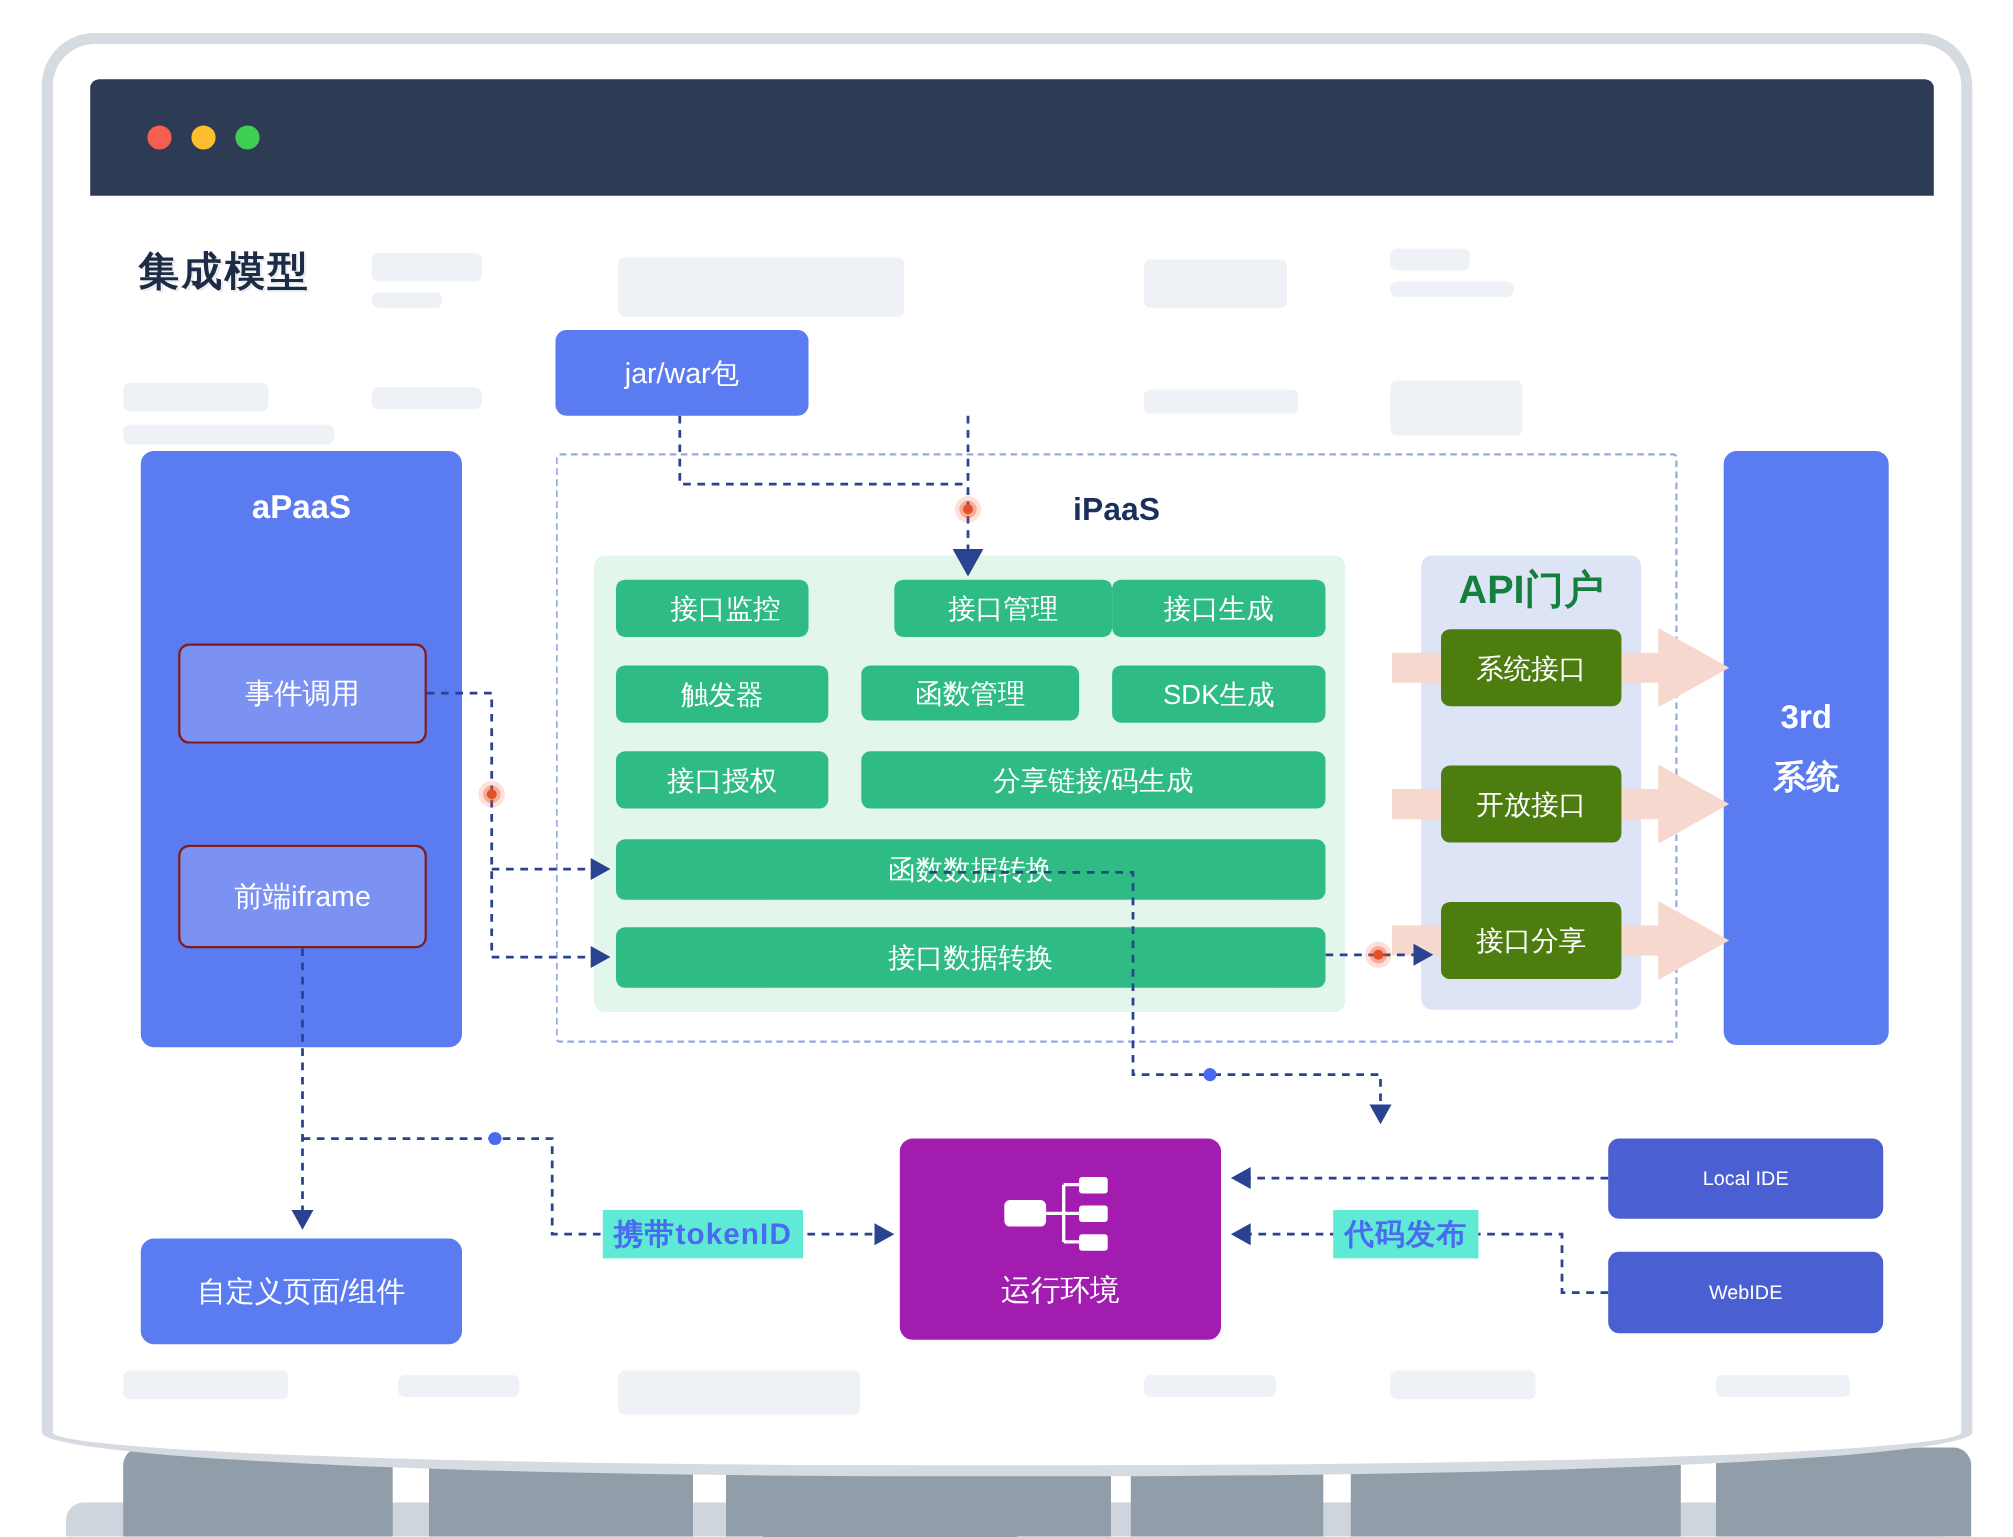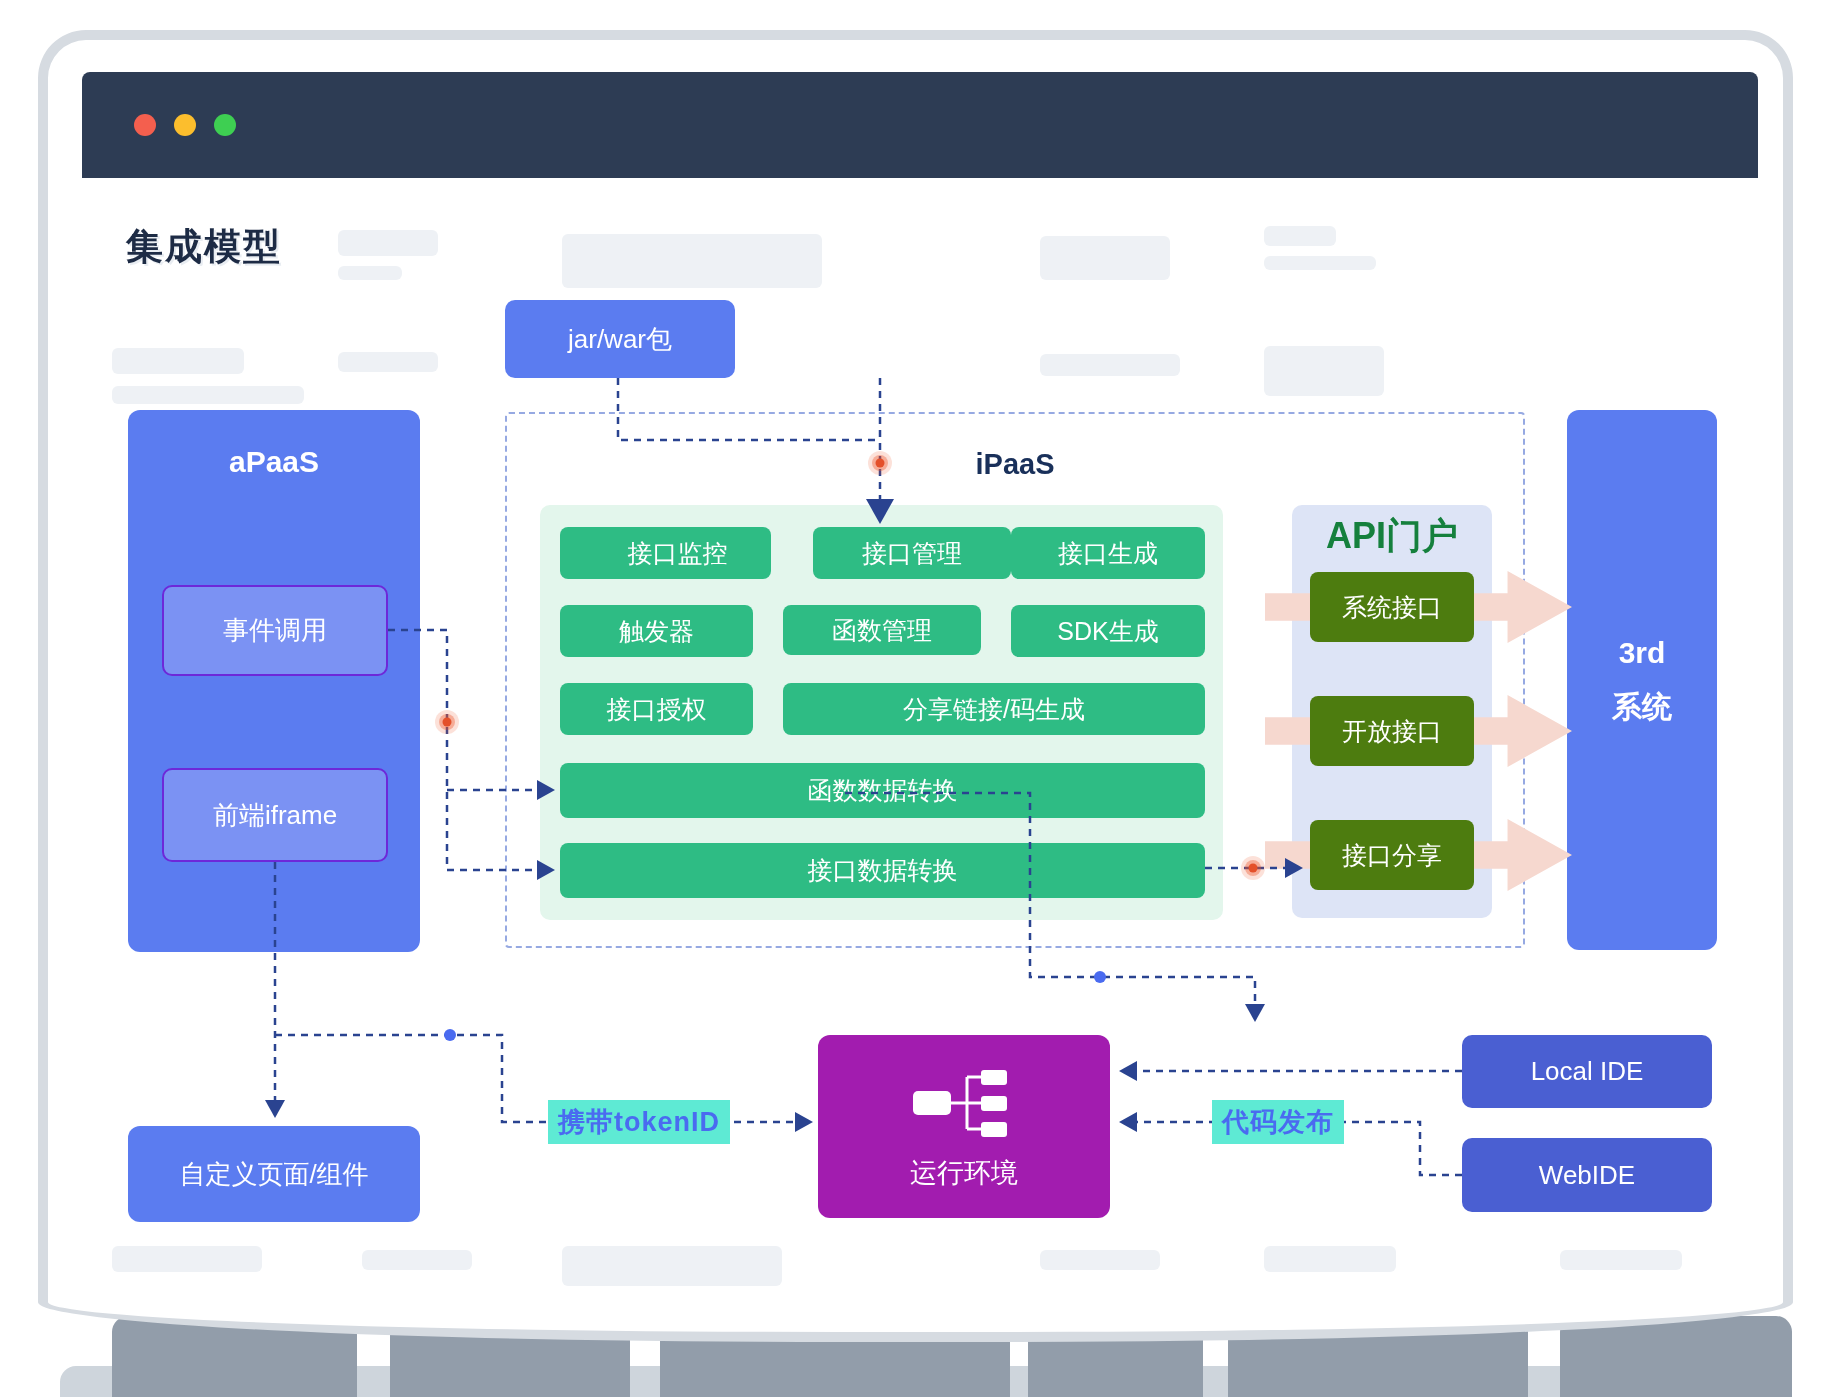--- a/index.html
+++ b/index.html
@@ -30,36 +30,36 @@
 
   .page-title{
     font-size:37px;font-weight:bold;color:#1d2b45;z-index:6;
     text-shadow:2px 2px 0 #e9edf2;letter-spacing:2px;
   }
 
   .node{display:flex;align-items:center;justify-content:center;color:#ffffff;z-index:7;}
   .node-blue{background:#5b7cf0;border-radius:10px;font-size:26px;}
   .panel-blue{background:#5b7cf0;border-radius:12px;z-index:6;}
   .panel-label{display:flex;align-items:center;justify-content:center;color:#ffffff;font-weight:bold;font-size:30px;z-index:7;}
-  .node-blue-light{background:#7b92f3;border:2px solid #6d28d9;border-radius:10px;font-size:26px;}
+  .node-blue-light{background:#7b92f3;border:2px solid #7f1d1d;border-radius:10px;font-size:26px;}
 
   .ipaas-box{border:2px dashed #96a9e2;border-radius:4px;z-index:5;}
   .ipaas-title{display:flex;align-items:center;justify-content:center;font-size:29px;font-weight:bold;color:#19305a;z-index:6;}
   .green-panel{background:#e3f6ec;border-radius:10px;z-index:6;}
   .btn-green{background:#2ebc84;border-radius:8px;font-size:25px;z-index:7;}
 
   .portal-panel{background:#dde4f6;border-radius:10px;z-index:6;}
   .portal-title{display:flex;align-items:center;justify-content:center;font-size:36px;font-weight:bold;color:#15803d;z-index:7;}
   .btn-navy{background:#4d7c0f;border-radius:8px;font-size:25px;z-index:8;}
   .pink-arrow{
     background:#f6d8cf;z-index:7;
     clip-path:polygon(0 31%,79% 31%,79% 0,100% 50%,79% 100%,79% 69%,0 69%);
   }
 
-  .box-indigo{background:#4a5fd2;border-radius:10px;font-size:26px;text-align:center;}
+  .box-indigo{background:#4a5fd2;border-radius:10px;font-size:18px;text-align:center;}
   .runtime{background:#a21caf;border-radius:12px;flex-direction:column;gap:16px;font-size:27px;}
 
   .edge-label{
     display:flex;align-items:center;justify-content:center;
     background:#5eead4;color:#4a6bf0;font-weight:bold;font-size:27px;
     padding:0 10px;z-index:30;letter-spacing:1px;
   }
   .lines-svg{z-index:20;pointer-events:none;}
 </style>
 </head>
@@ -106,21 +106,21 @@
 
   <div class="abs panel-blue" style="left:128px;top:410px;width:292px;height:542px;"></div>
   <div class="abs panel-label" style="left:128px;top:440px;width:292px;height:44px;">aPaaS</div>
   <div class="abs node node-blue-light" style="left:162px;top:585px;width:226px;height:91px;">事件调用</div>
   <div class="abs node node-blue-light" style="left:162px;top:768px;width:226px;height:94px;">前端iframe</div>
 
   <div class="abs ipaas-box" style="left:505px;top:412px;width:1020px;height:536px;"></div>
   <div class="abs ipaas-title" style="left:905px;top:442px;width:220px;height:44px;">iPaaS</div>
 
   <div class="abs green-panel" style="left:540px;top:505px;width:683px;height:415px;"></div>
-  <div class="abs node btn-green" style="left:560px;top:527px;width:211px;height:52px;padding-left:24px;">接口监控</div>
+  <div class="abs node btn-green" style="left:560px;top:527px;width:175px;height:52px;padding-left:24px;">接口监控</div>
   <div class="abs node btn-green" style="left:783px;top:527px;width:198px;height:52px;margin-left:30px;">接口管理</div>
   <div class="abs node btn-green" style="left:1011px;top:527px;width:194px;height:52px;">接口生成</div>
   <div class="abs node btn-green" style="left:560px;top:605px;width:193px;height:52px;">触发器</div>
   <div class="abs node btn-green" style="left:783px;top:605px;width:198px;height:50px;">函数管理</div>
   <div class="abs node btn-green" style="left:1011px;top:605px;width:194px;height:52px;">SDK生成</div>
   <div class="abs node btn-green" style="left:560px;top:683px;width:193px;height:52px;">接口授权</div>
   <div class="abs node btn-green" style="left:783px;top:683px;width:422px;height:52px;">分享链接/码生成</div>
   <div class="abs node btn-green" style="left:560px;top:763px;width:645px;height:55px;">函数数据转换</div>
   <div class="abs node btn-green" style="left:560px;top:843px;width:645px;height:55px;">接口数据转换</div>
 

